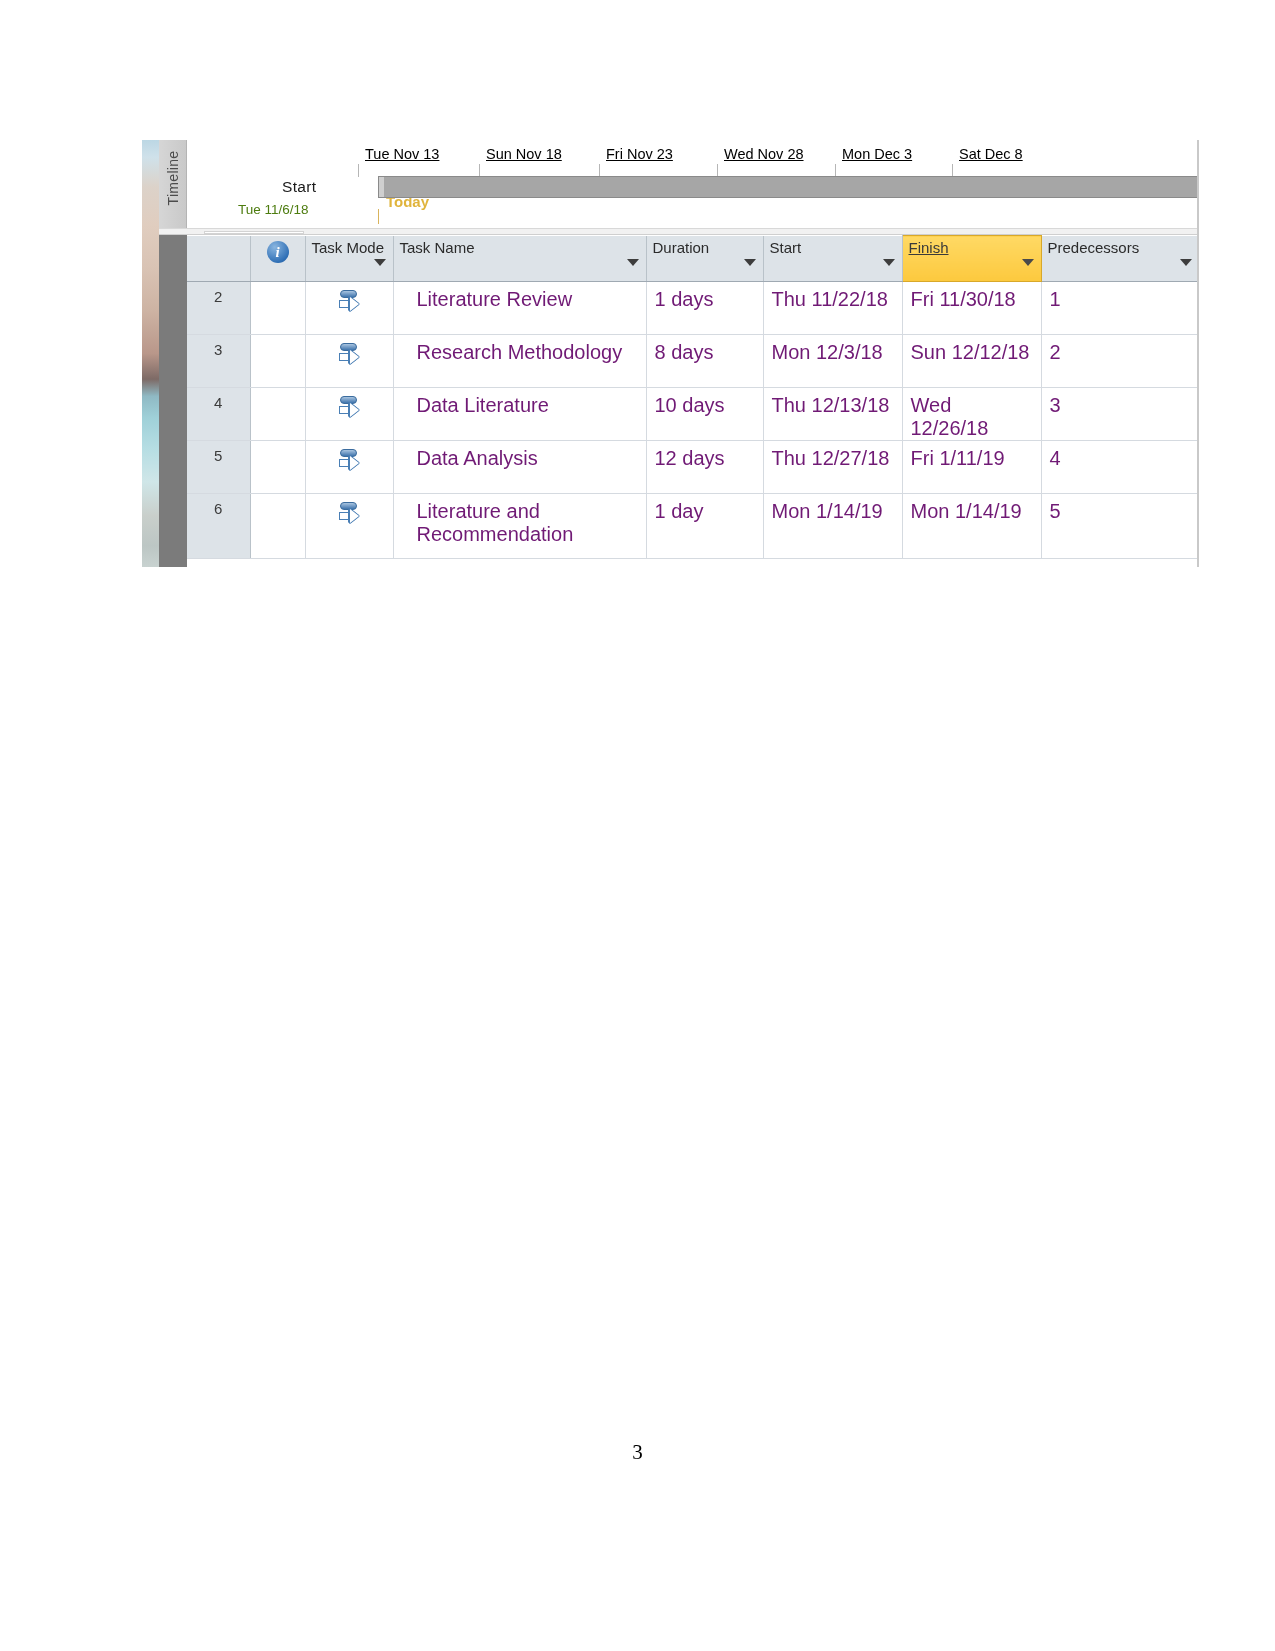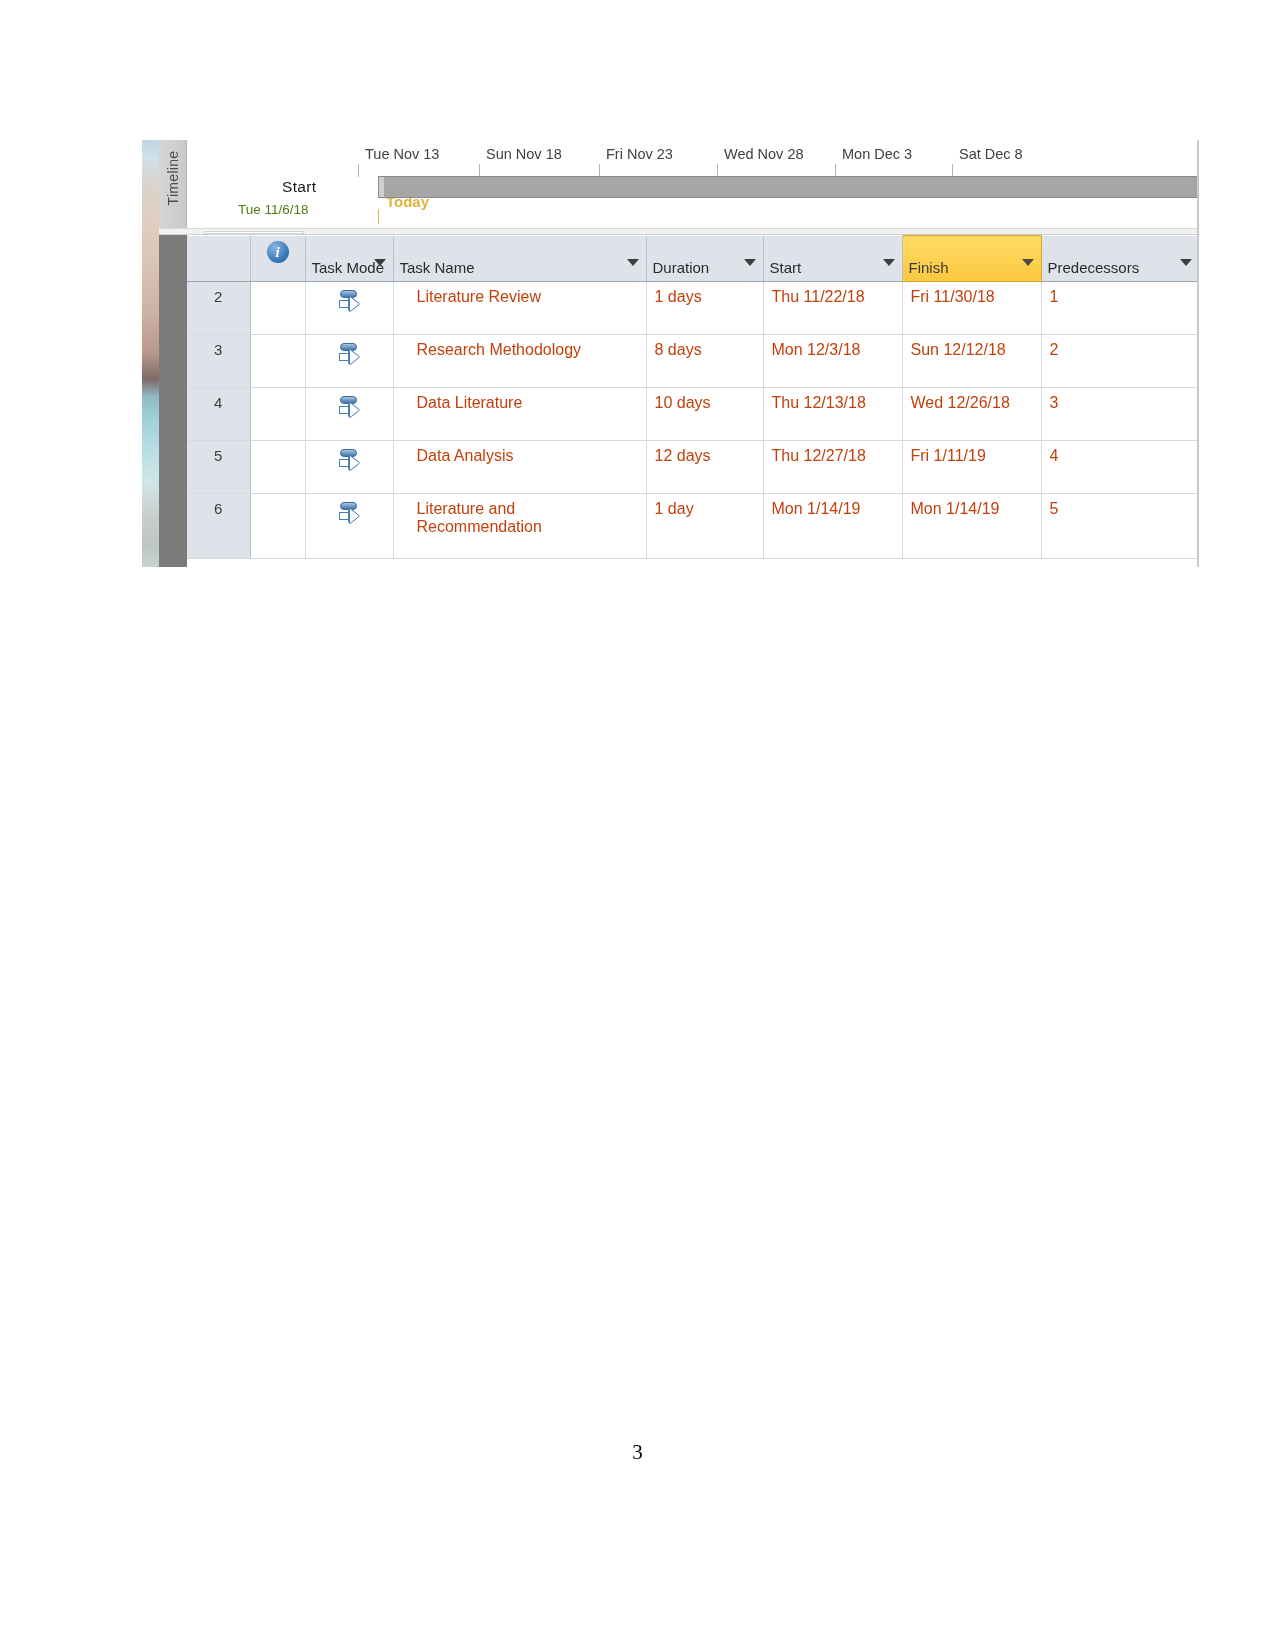--- a/index.html
+++ b/index.html
@@ -71,22 +71,23 @@
   }
   .tl-ruler {
     position: absolute;
     left: 0; top: 0;
     width: 1012px; height: 36px;
   }
   .tl-tick {
     position: absolute;
     top: 6px;
     font-size: 14.5px;
-    color: #404040;
+    color: #000000;
     white-space: nowrap;
+    text-decoration: underline;
   }
   .tl-tick .tickline {
     position: absolute;
     left: -7px; top: 18px;
     width: 1px; height: 13px;
     background: #b6b6b6;
   }
   .tl-today {
     position: absolute;
     left: 199px; top: 6px;
@@ -178,22 +179,23 @@
     color: #2b2b2b;
     text-align: left;
     vertical-align: top;
     position: relative;
   }
   thead th.th-id { border-right: 1px solid #b9c2c9; }
   thead th.th-finish {
     background: linear-gradient(to bottom, #ffd964, #fcc93e);
     border: 1px solid #d8a82a;
     color: #3a3a3a;
-  }
-  .hdr-label { display: block; line-height: 17px; margin-top: 20px; }
+    text-decoration: underline;
+  }
+  .hdr-label { display: block; line-height: 17px; }
   .filter-arrow {
     position: absolute;
     right: 7px; bottom: 15px;
     width: 0; height: 0;
     border-left: 6px solid transparent;
     border-right: 6px solid transparent;
     border-top: 7px solid #3d3d3d;
   }
   th.th-finish .filter-arrow { border-top-color: #4a4a4a; }
 
@@ -208,22 +210,22 @@
     font-style: italic;
     font-weight: bold;
     font-size: 15px;
     line-height: 22px;
     text-align: center;
   }
 
   tbody td {
     border-right: 1px solid #d5dae0;
     border-bottom: 1px solid #d5dae0;
-    font-size: 16px;
-    color: #c2410c;
+    font-size: 20px;
+    color: #701a75;
     padding: 6px 8px 0;
     vertical-align: top;
     background: #ffffff;
     height: 53px;
   }
   tbody td.cell-id {
     background: #dde3e8;
     text-align: center;
     color: #3b3b3b;
     font-size: 15px;

